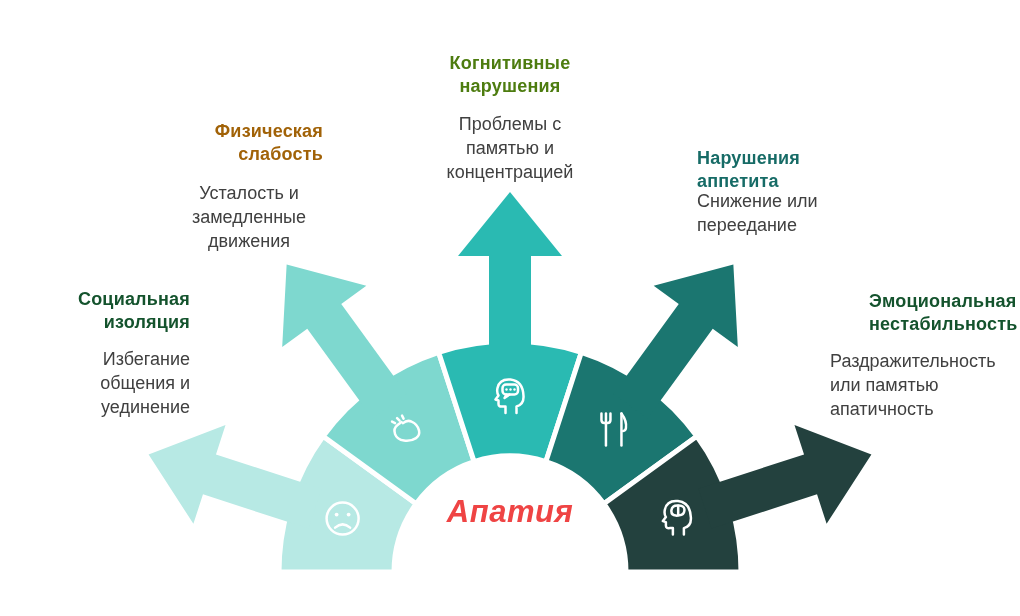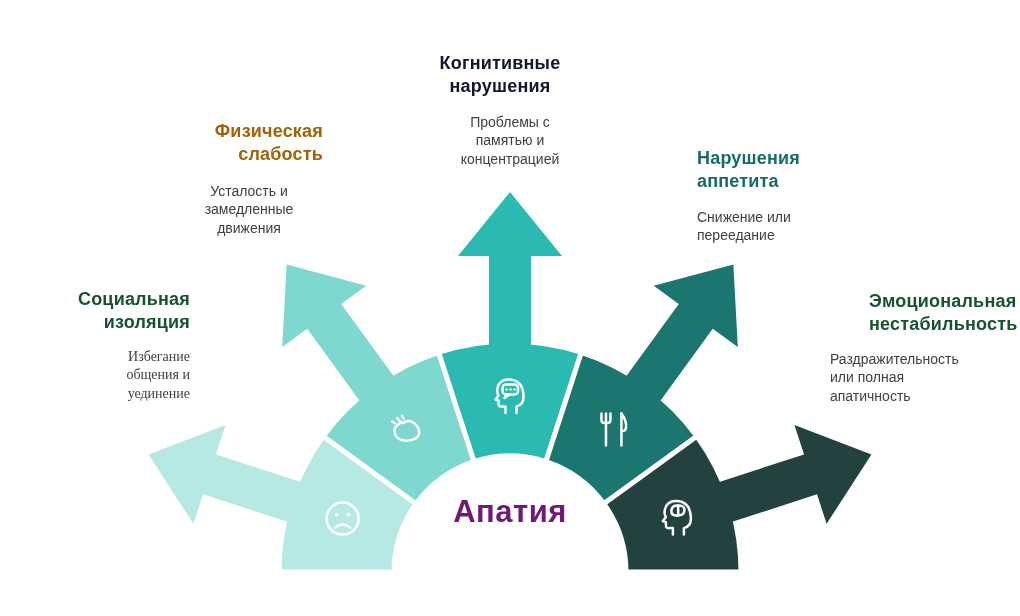--- a/index.html
+++ b/index.html
@@ -6,21 +6,21 @@
   .canvas{
     position:relative;width:1020px;height:616px;overflow:hidden;background:#ffffff;
     font-family:"Liberation Sans",sans-serif;
   }
   #fan-svg{position:absolute;left:0;top:0;}
   .heading{
     position:absolute;font-weight:bold;font-size:18px;line-height:1.28;
     white-space:pre-line;letter-spacing:0.2px;
   }
   .desc{
-    position:absolute;font-size:14px;line-height:1.32;color:#404040;
+    position:absolute;font-size:18px;line-height:1.32;color:#404040;
     white-space:pre-line;
   }
   .title{
     position:absolute;left:0;top:494px;width:1020px;text-align:center;
     font-size:31px;font-weight:bold;letter-spacing:0.5px;
   }
   .icon{fill:none;stroke:#ffffff;stroke-width:2.5;stroke-linecap:round;stroke-linejoin:round;}
   .icon .dot{fill:#ffffff;stroke:none;}
 </style>
 </head>
@@ -74,42 +74,42 @@
         <g class="icon" transform="translate(677.39 517.61)">
           <path d="M 6.5 17 L 6.5 10.5 Q 14 8.5 13.5 0 Q 13 -15 0.5 -16.5 Q -10.5 -17.5 -12.5 -8 Q -13.5 -3.5 -11.5 -0.5 L -14.5 3.5 L -11.5 4.5 L -11.5 8 Q -11.5 11 -7.5 10.5 L -4.5 10.5 L -4.5 17"></path>
           <path d="M 1 -12 Q -5.5 -12.5 -6 -7 Q -6.3 -2.5 -1.5 -2 Q 0 -1.8 1 -2.5 Q 6.5 -2 7 -7 Q 7.5 -12 1.5 -12 Z"></path>
           <path d="M 0.8 -11.8 L 0.8 -2.4"></path>
         </g>
       </g>
   </svg>
 
   <div class="heading" style="left: 42px; top: 288px; width: 148px; text-align: right; color: #14532d;">Социальная
 изоляция</div>
-  <div class="desc" style="left:42px;top:348px;width:148px;text-align:right;font-family:Liberation Serif, serif;">Избегание
+  <div class="desc" style="left:42px;top:348px;width:148px;text-align:right;">Избегание
 общения и
 уединение</div>
 
   <div class="heading" style="left: 175px; top: 120px; width: 148px; text-align: right; color: #a16207;">Физическая
 слабость</div>
   <div class="desc" style="left:175px;top:182px;width:148px;text-align:center;">Усталость и
 замедленные
 движения</div>
 
-  <div class="heading" style="left: 400px; top: 52px; width: 200px; text-align: center; color: #0f172a;">Когнитивные
+  <div class="heading" style="left: 410px; top: 52px; width: 200px; text-align: center; color: #4d7c0f;">Когнитивные
 нарушения</div>
   <div class="desc" style="left:410px;top:113px;width:200px;text-align:center;">Проблемы с
 памятью и
 концентрацией</div>
 
   <div class="heading" style="left: 697px; top: 147px; width: 180px; text-align: left; color: rgb(22, 107, 102);">Нарушения
 аппетита</div>
-  <div class="desc" style="left:697px;top:208px;width:180px;text-align:left;">Снижение или
+  <div class="desc" style="left:697px;top:190px;width:180px;text-align:left;">Снижение или
 переедание</div>
 
   <div class="heading" style="left: 830px; top: 290px; width: 175px; text-align: left; color: #14532d; margin-left: 39px;">Эмоциональная
 нестабильность</div>
   <div class="desc" style="left:830px;top:350px;width:175px;text-align:left;">Раздражительность
-или полная
+или памятью
 апатичность</div>
 
-  <div class="title" style="color: #701a75;">Апатия</div>
+  <div class="title" style="color: #ef4444; font-style: italic;">Апатия</div>
 
 </div>
 
 </body></html>

